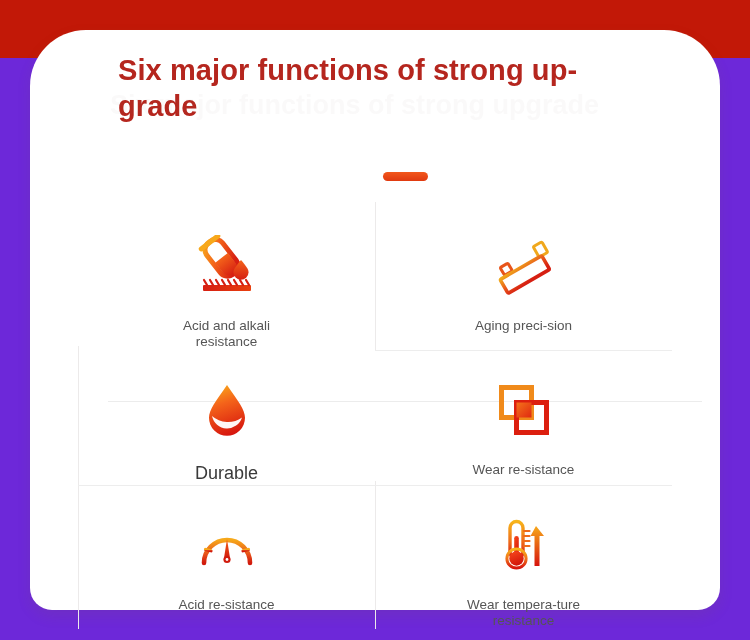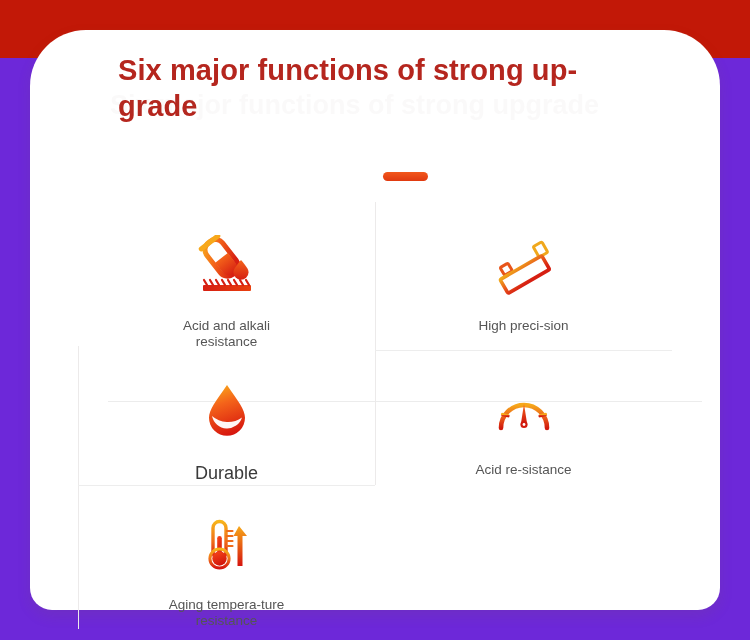--- a/index.html
+++ b/index.html
@@ -247,41 +247,57 @@
               <g stroke="url(#gRule)" stroke-width="3" stroke-linecap="butt">
                 <line x1="18" y1="32" x2="18" y2="41"></line>
                 <line x1="26" y1="32" x2="26" y2="41"></line>
                 <line x1="34" y1="32" x2="34" y2="41"></line>
                 <line x1="42" y1="32" x2="42" y2="41"></line>
                 <line x1="50" y1="32" x2="50" y2="41"></line>
               </g>
             </g>
           </svg>
         </div>
-        <div class="cell-label">High preci-sion</div>
+        <div class="cell-label">Aging preci-sion</div>
       </div>
 
       <div class="cell vline-l">
         <div class="icon-box">
           <svg width="66" height="64" viewBox="0 0 66 64" aria-hidden="true">
             <defs>
               <linearGradient id="gDropBig" x1="0.35" y1="0" x2="0.6" y2="1">
                 <stop offset="0%" stop-color="#f9a21a"></stop>
                 <stop offset="35%" stop-color="#f4631a"></stop>
                 <stop offset="100%" stop-color="#d6140e"></stop>
               </linearGradient>
             </defs>
             <path d="M33 6 C44 22 51 30.5 51 38.8 A18 18 0 0 1 15 38.8 C15 30.5 22 22 33 6 Z" fill="url(#gDropBig)"></path>
             <path d="M18 37 a15.5 15.5 0 0 0 30 1.5 a24 24 0 0 1 -30 -1.5 Z" fill="#ffffff" opacity="0.96"></path>
             <path d="M17.6 38.6 A15.4 15.4 0 0 0 48.4 38.6 A15.4 15.4 0 0 0 17.6 38.6 Z" fill="none" stroke="#d6140e" stroke-width="0"></path>
           </svg>
         </div>
         <div class="cell-label big">Durable</div>
       </div>
 
+      <div class="cell hline-t">
+        <div class="icon-box">
+          <svg width="66" height="64" viewBox="0 0 66 64" aria-hidden="true">
+            <defs>
+              <linearGradient id="gSqFill" x1="0" y1="0" x2="1" y2="1">
+                <stop offset="0%" stop-color="#f4731a"></stop>
+                <stop offset="100%" stop-color="#e02810"></stop>
+              </linearGradient>
+            </defs>
+            <rect x="10.5" y="8.5" width="30" height="30" fill="none" stroke="#f08a1a" stroke-width="5"></rect>
+            <rect x="25.5" y="23.5" width="30" height="30" fill="none" stroke="#dc1f0f" stroke-width="5"></rect>
+            <rect x="25.5" y="23.5" width="15" height="15" fill="url(#gSqFill)"></rect>
+          </svg>
+        </div>
+        <div class="cell-label">Wear re-sistance</div>
+      </div>
 
       <div class="cell vline-l hline-t">
         <div class="icon-box">
           <svg width="66" height="64" viewBox="0 0 66 64" aria-hidden="true">
             <defs>
               <linearGradient id="gGauge" x1="0.5" y1="0" x2="0.5" y2="1">
                 <stop offset="0%" stop-color="#f6a81a"></stop>
                 <stop offset="60%" stop-color="#e8541a"></stop>
                 <stop offset="100%" stop-color="#d11a0d"></stop>
               </linearGradient>
@@ -332,18 +348,18 @@
             <g stroke="#ef6b1a" stroke-width="2.2" stroke-linecap="round">
               <line x1="33" y1="17" x2="38.5" y2="17"></line>
               <line x1="33" y1="22" x2="38.5" y2="22"></line>
               <line x1="33" y1="27" x2="38.5" y2="27"></line>
               <line x1="33" y1="32" x2="38.5" y2="32"></line>
             </g>
 
             <path d="M45 12 L53 22 L48.5 22 L48.5 52 L43.5 52 L43.5 22 L39.5 22 Z" fill="url(#gArrow)"></path>
           </svg>
         </div>
-        <div class="cell-label">Aging tempera-ture resistance</div>
+        <div class="cell-label">Wear tempera-ture resistance</div>
       </div>
 
     </div>
   </div>
 </div>
 
 </body></html>

